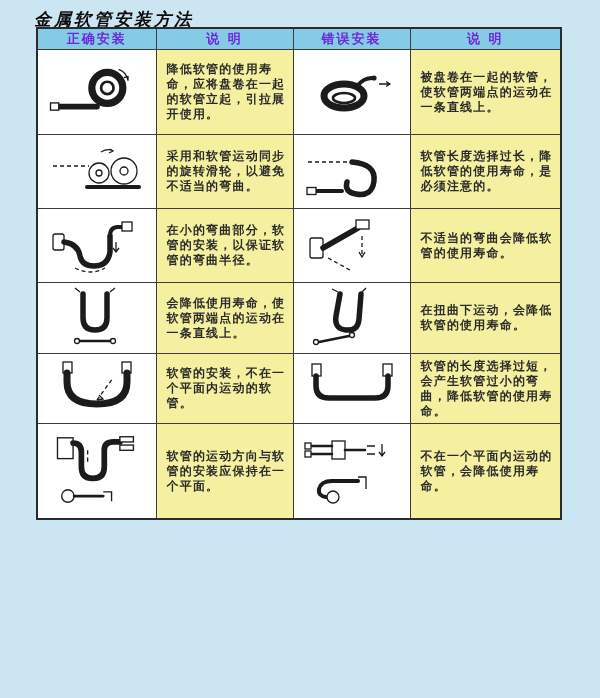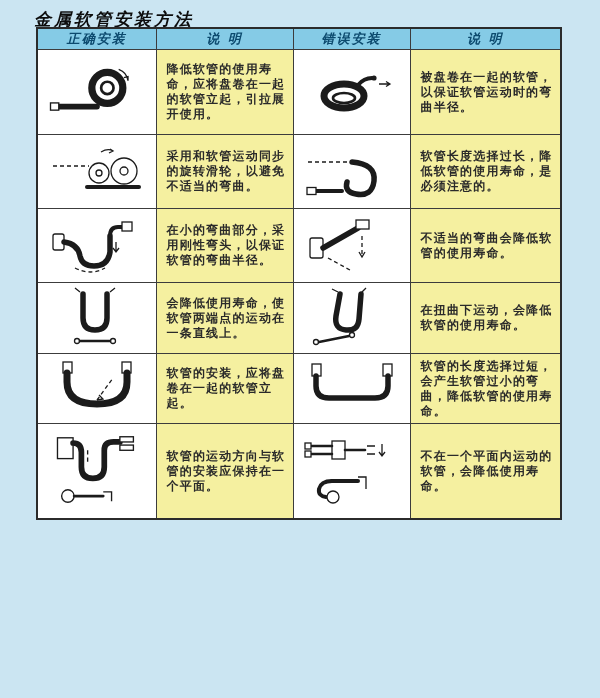--- a/index.html
+++ b/index.html
@@ -17,21 +17,21 @@
     font-size:17px;letter-spacing:3px;color:#0d0d0d;
   }
   table.grid{
     position:absolute;left:36px;top:27px;width:524px;
     border-collapse:collapse;table-layout:fixed;
     border:2px solid #2b2b2b;
   }
   .grid th,.grid td{border:1px solid #3c3c3c;padding:0;}
   .grid th{
     background:#85cbe6;height:20px;
-    font-size:13px;font-weight:bold;color:#0c4a6e;letter-spacing:2px;font-style:italic;
+    font-size:13px;font-weight:bold;color:#6d28d9;letter-spacing:2px;
   }
   td.img{background:#ffffff;text-align:center;vertical-align:middle;}
   td.desc{
     background:#f5f0a0;
     font-size:12px;font-weight:bold;color:#2a2a2a;
     letter-spacing:1.2px;line-height:15px;
     padding:3px 6px 3px 10px;vertical-align:middle;text-align:left;
   }
   tr.r1 td{height:78px}
   tr.r2 td{height:63px}
@@ -93,21 +93,21 @@
           <span class="illus">
             <svg width="100" height="62" viewBox="0 0 100 60">
               <ellipse class="h7" cx="42" cy="36" rx="20" ry="12"></ellipse>
               <ellipse class="h3" cx="42" cy="38" rx="11" ry="5"></ellipse>
               <path class="h4" d="M56 25 q6 -7 14 -7"></path>
               <circle cx="72" cy="18" r="2.6" fill="#1b1b1b"></circle>
               <path class="t" d="M77 24 l11 0 m-4 -2.5 l4 2.5 l-4 2.5"></path>
             </svg>
           </span>
         </td>
-        <td class="desc">被盘卷在一起的软管，以保证软管运动时的弯曲半径。</td>
+        <td class="desc">被盘卷在一起的软管，使软管两端点的运动在一条直线上。</td>
       </tr>
 
 
       <tr class="r3">
         <td class="img">
           <span class="illus">
             <svg width="104" height="60" viewBox="0 0 100 60">
               <path class="d" d="M6 26 L42 26"></path>
               <path class="t" d="M54 12 q7 -4 12 -1 m-3 -2 l3 2 l-4 2"></path>
               <path class="h4" d="M40 47 L92 47"></path>
@@ -138,21 +138,21 @@
             <svg width="104" height="60" viewBox="0 0 100 60">
               <rect class="w" x="6" y="20" width="11" height="16" rx="2"></rect>
               <path class="h" d="M17 28 q14 2 16 14 q2 10 14 10 q14 0 16 -14 L63 22"></path>
               <path class="h4" d="M63 22 q0 -9 8 -9 l6 0"></path>
               <rect class="w" x="75" y="8" width="10" height="9"></rect>
               <path class="d" d="M28 54 q16 8 30 0"></path>
               <path class="t" d="M69 28 l0 10 m-3 -4 l3 4 l3 -4"></path>
             </svg>
           </span>
         </td>
-        <td class="desc">在小的弯曲部分，采用刚性弯头，以保证软管的弯曲半径。</td>
+        <td class="desc">在小的弯曲部分，软管的安装，以保证软管的弯曲半径。</td>
         <td class="img">
           <span class="illus">
             <svg width="100" height="60" viewBox="0 0 100 60">
               <rect class="w" x="8" y="24" width="13" height="20" rx="2"></rect>
               <path class="h" d="M21 34 L56 14"></path>
               <rect class="w" x="54" y="6" width="13" height="9"></rect>
               <path class="d" d="M26 44 L48 56 M60 22 L60 42"></path>
               <path class="t" d="M57 38 l3 5 l3 -5"></path>
             </svg>
           </span>
@@ -194,21 +194,21 @@
           <span class="illus">
             <svg width="104" height="58" viewBox="0 0 100 58">
               <rect class="w" x="16" y="4" width="9" height="11"></rect>
               <rect class="w" x="75" y="4" width="9" height="11"></rect>
               <path class="h7" d="M20 15 L20 24 q0 22 30 22 q30 0 30 -22 L80 15"></path>
               <path class="d" d="M50 42 L66 20"></path>
               <path class="t" d="M50 42 l6 -1 l-4 -4"></path>
             </svg>
           </span>
         </td>
-        <td class="desc">软管的安装，应将盘卷在一起的软管立起。</td>
+        <td class="desc">软管的安装，不在一个平面内运动的软管。</td>
         <td class="img">
           <span class="illus">
             <svg width="104" height="58" viewBox="0 0 100 58">
               <rect class="w" x="10" y="6" width="9" height="12"></rect>
               <rect class="w" x="81" y="6" width="9" height="12"></rect>
               <path class="h" d="M14 18 L14 28 q0 12 13 12 L73 40 q13 0 13 -12 L86 18"></path>
             </svg>
           </span>
         </td>
         <td class="desc">软管的长度选择过短，会产生软管过小的弯曲，降低软管的使用寿命。</td>

